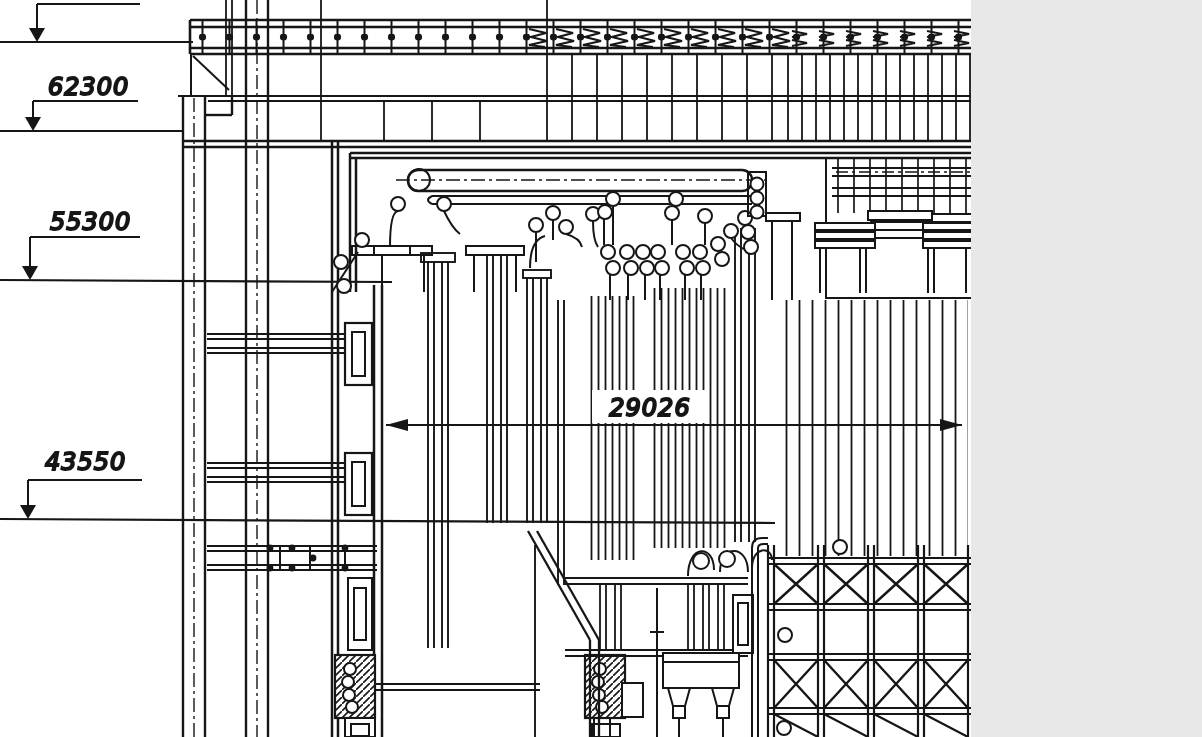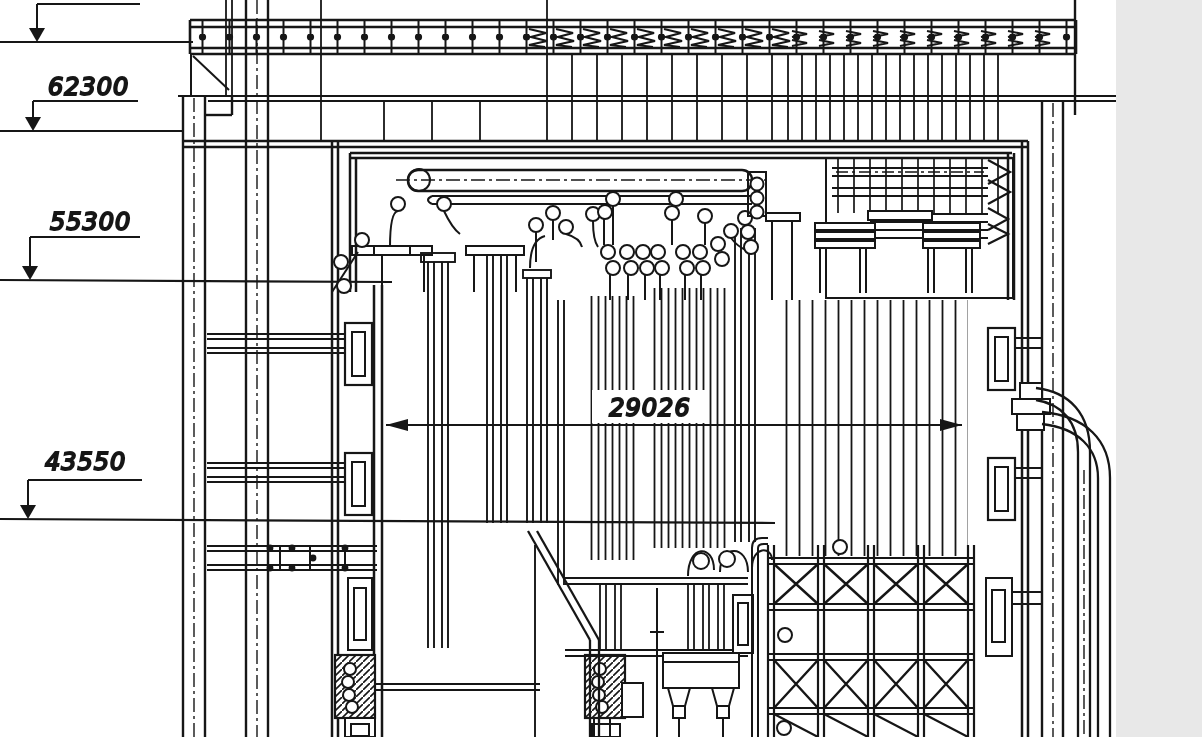--- a/index.html
+++ b/index.html
@@ -1,16 +1,16 @@
 <!DOCTYPE html>
 <html><head>
 <meta charset="utf-8">
 <style>
   html,body{margin:0;padding:0;background:#e8e8e8;}
-  .stage{width:1116px;height:737px;background:#ffffff;position:relative;overflow:hidden;}
+  .stage{width:971px;height:737px;background:#ffffff;position:relative;overflow:hidden;}
   svg{display:block;}
   text{font-family:"DejaVu Sans", sans-serif;font-style:italic;fill:#161616;}
   .dimtext{font-size:24px;letter-spacing:1px;}
 </style>
 </head>
 <body>
 
 <div class="stage">
 <svg width="1202" height="737" viewBox="0 0 1202 737" xmlns="http://www.w3.org/2000/svg">
 <defs>

